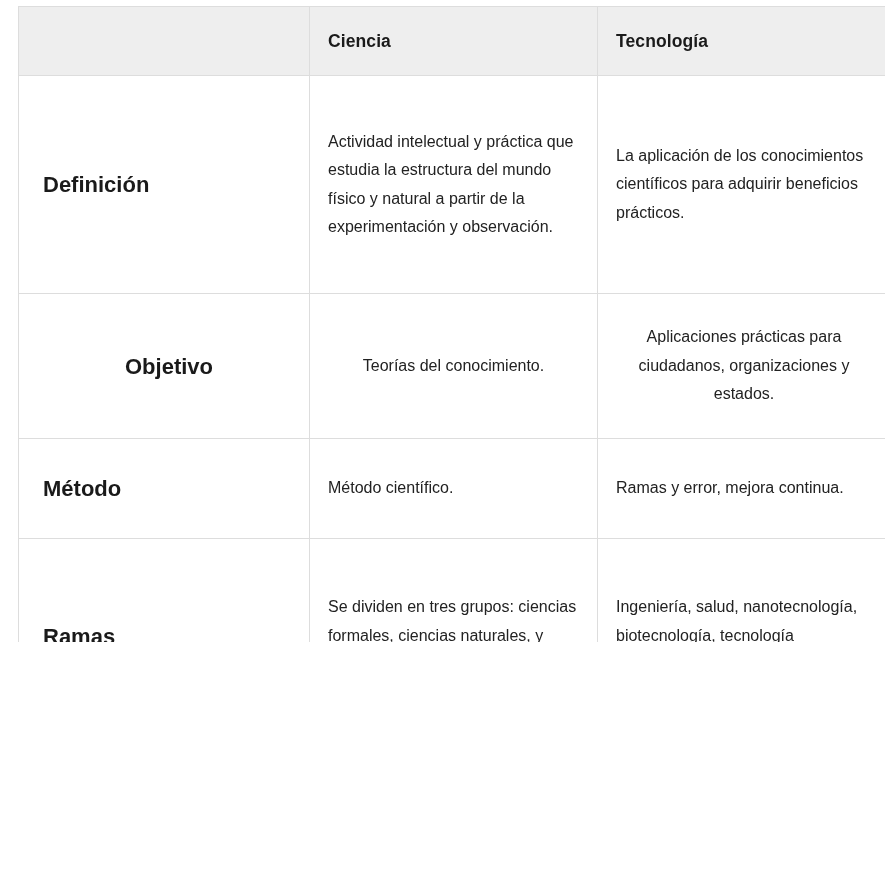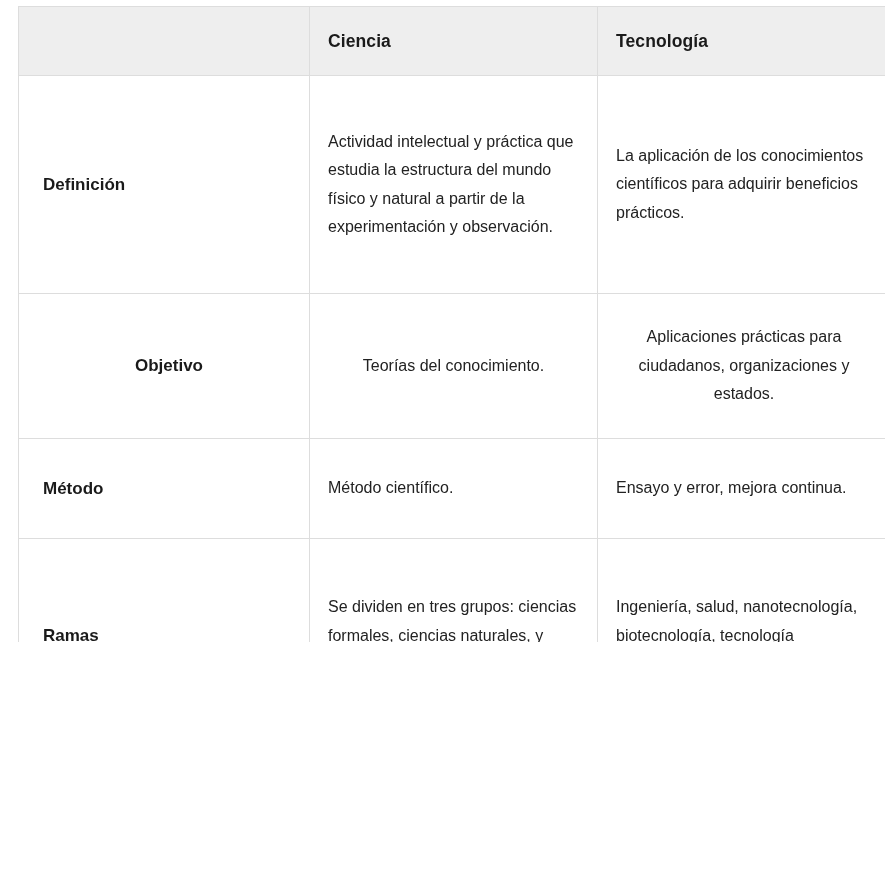--- a/index.html
+++ b/index.html
@@ -60,21 +60,21 @@
     font-size: 16px;
     line-height: 1.78;
     color: #222222;
     padding: 14px 18px;
     box-sizing: border-box;
   }
   tbody td:last-child { border-right: none; margin-top: 39px; }
 
   tbody td.cell-label {
     font-weight: bold;
-    font-size: 17px;
+    font-size: 22px;
     color: #1a1a1a;
     padding-left: 24px;
     padding-right: 14px;
     line-height: 1.5;
   }
 
   tbody tr.row-definicion td { height: 218px; }
   tbody tr.row-objetivo   td { height: 145px; text-align: center; }
   tbody tr.row-metodo     td { height: 100px; }
   tbody tr.row-ramas      td { height: 195px; }
@@ -124,21 +124,21 @@
           <span class="cell-text">Aplicaciones prácticas para ciudadanos, organizaciones y estados.</span>
         </td>
       </tr>
 
       <tr class="row-metodo">
         <td class="cell-label">Método</td>
         <td>
           <span class="cell-text">Método científico.</span>
         </td>
         <td>
-          <span class="cell-text">Ensayo y error, mejora continua.</span>
+          <span class="cell-text">Ramas y error, mejora continua.</span>
         </td>
       </tr>
 
       <tr class="row-ramas">
         <td class="cell-label">Ramas</td>
         <td>
           <span class="cell-text">Se dividen en tres grupos: ciencias formales, ciencias naturales, y ciencias humanas.</span>
         </td>
         <td>
           <span class="cell-text">Ingeniería, salud, nanotecnología, biotecnología, tecnología aeroespacial...</span>

